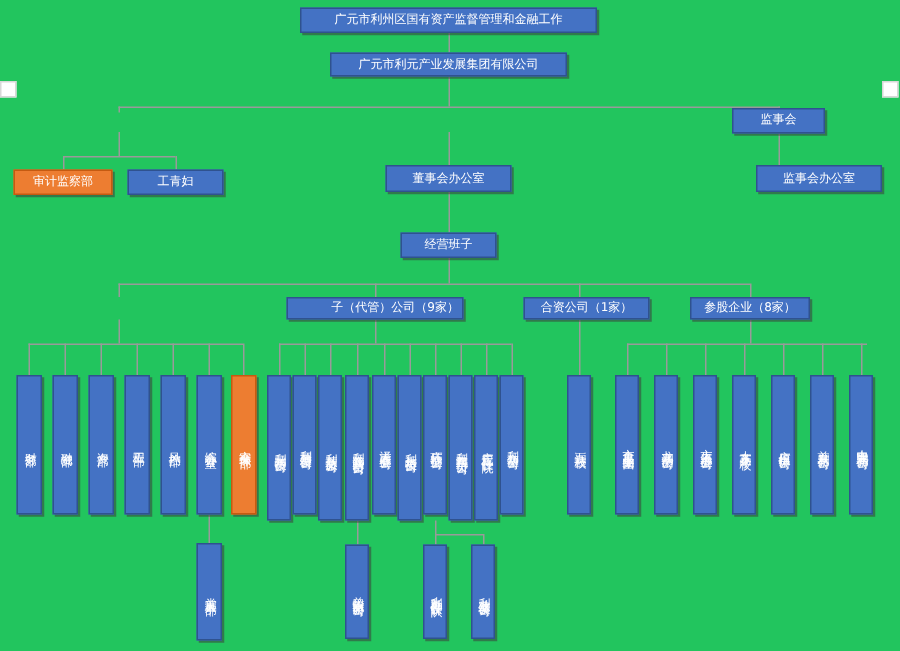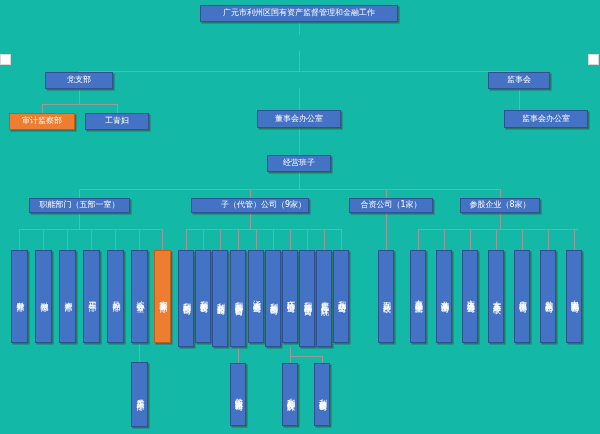--- a/index.html
+++ b/index.html
@@ -4,21 +4,21 @@
 <style>
   html, body {
     margin: 0;
     padding: 0;
     background: #ffffff;
   }
   #chart {
     position: relative;
     width: 600px;
     height: 434px;
-    background: #14b8a6;
+    background: #22c55e;
     font-family: "DejaVu Sans", "Liberation Sans", sans-serif;
     overflow: hidden;
   }
   .node {
     position: absolute;
     box-sizing: border-box;
     background: #4472C4;
     border: 1px solid #2F528F;
     box-shadow: 1.5px 1.5px 0 rgba(60,60,60,0.55);
     color: #ffffff;
@@ -144,24 +144,24 @@
   <div class="ln v" style="left:470px; top:229px; height:21px;"></div>
   <div class="ln v" style="left:496px; top:229px; height:21px;"></div>
   <div class="ln v" style="left:522px; top:229px; height:21px;"></div>
   <div class="ln v" style="left:548px; top:229px; height:21px;"></div>
   <div class="ln v" style="left:574px; top:229px; height:21px;"></div>
 
   <div class="node h" style="left:200px; top:5px; width:198px; height:17px;">
     <span class="lbl">广元市利州区国有资产监督管理和金融工作</span>
   </div>
 
-
-  <div class="node h" style="left:45px; top:72px; width:68px; height:17px;">
-    <span class="lbl">党支部</span>
-  </div>
+  <div class="node h" style="left:220px; top:35px; width:158px; height:16px;">
+    <span class="lbl">广元市利元产业发展集团有限公司</span>
+  </div>
+
 
 
   <div class="node h orange" style="left:9px; top:113px; width:66px; height:17px;">
     <span class="lbl">审计监察部</span>
   </div>
 
   <div class="node h" style="left:488px; top:72px; width:62px; height:17px;">
     <span class="lbl">监事会</span>
   </div>
 
@@ -174,23 +174,20 @@
   </div>
 
   <div class="node h" style="left:504px; top:110px; width:84px; height:18px;">
     <span class="lbl">监事会办公室</span>
   </div>
 
   <div class="node h" style="left:267px; top:155px; width:64px; height:17px;">
     <span class="lbl">经营班子</span>
   </div>
 
-  <div class="node h" style="left:29px; top:198px; width:101px; height:15px;">
-    <span class="lbl">职能部门（五部一室）</span>
-  </div>
 
   <div class="node h" style="left:191px; top:198px; width:118px; height:15px;justify-content:flex-end;">
     <span class="lbl">子（代管）公司（9家）</span>
   </div>
 
   <div class="node h" style="left:349px; top:198px; width:84px; height:15px;">
     <span class="lbl">合资公司（1家）</span>
   </div>
 
   <div class="node h" style="left:460px; top:198px; width:80px; height:15px;">

